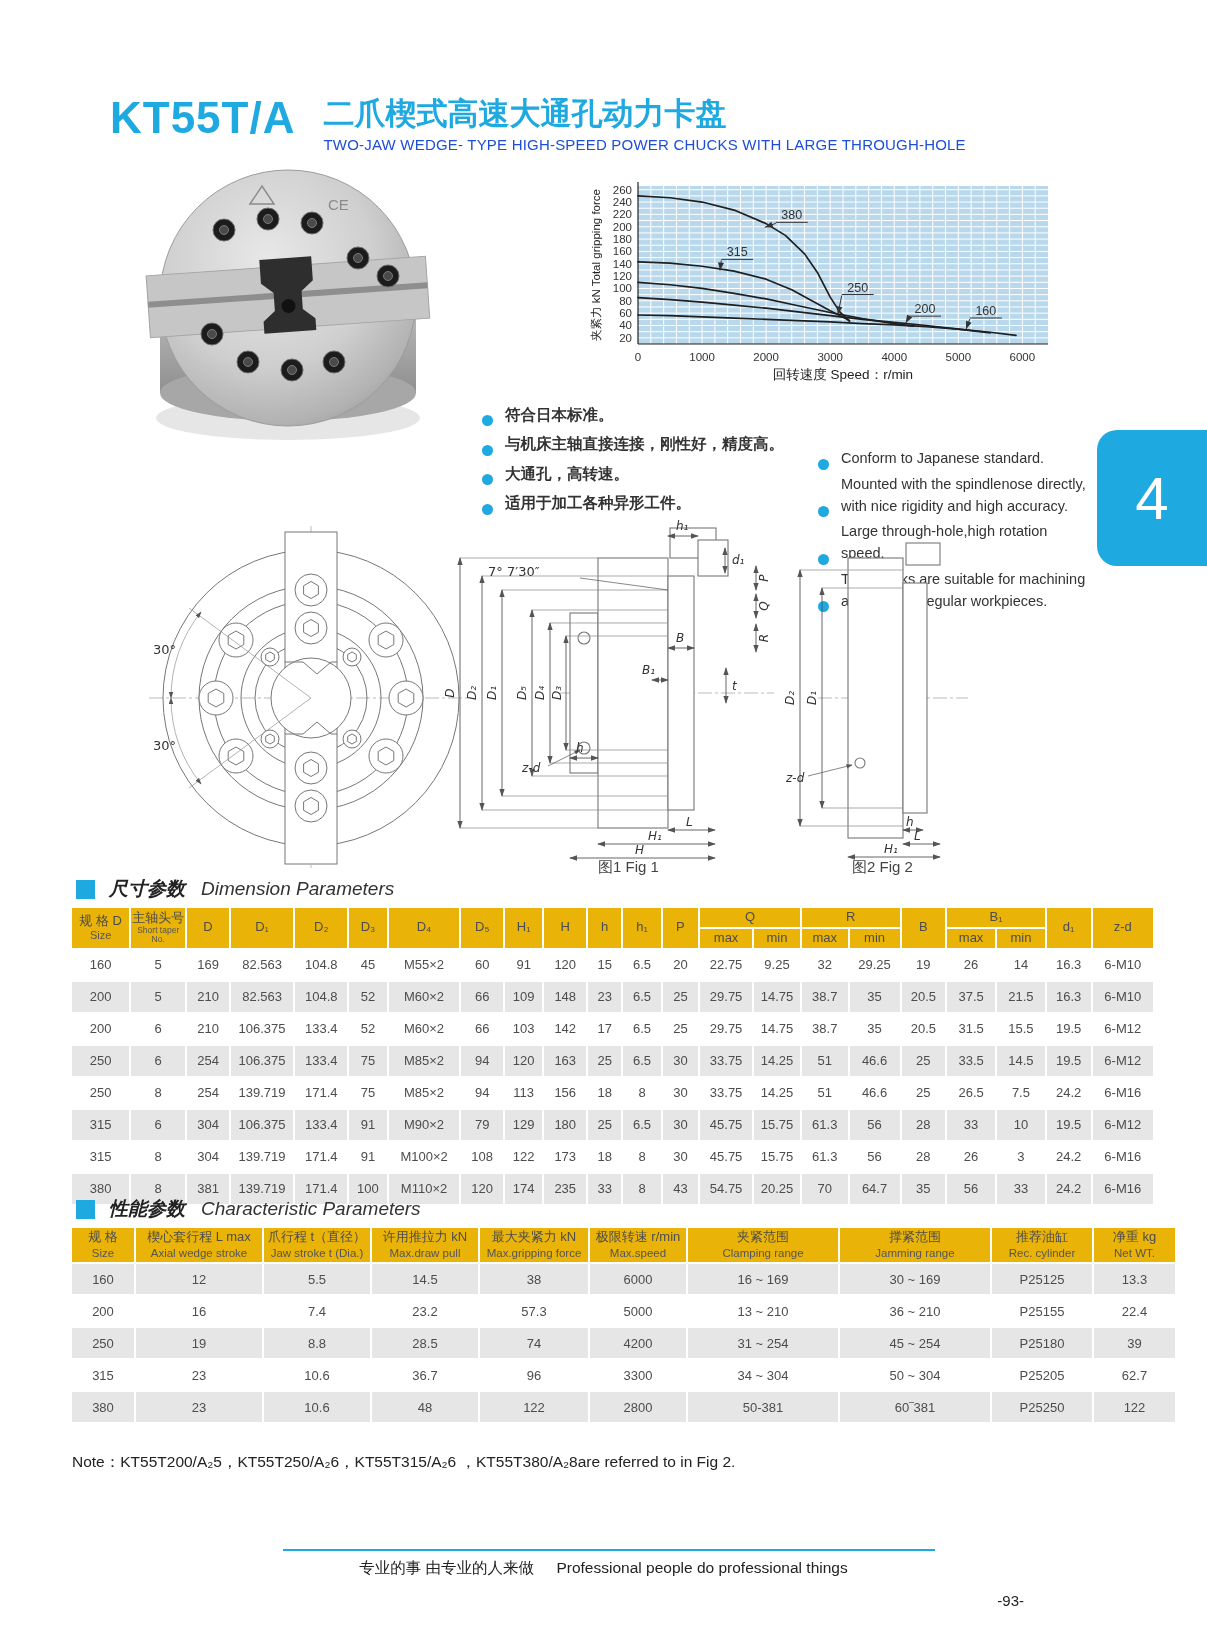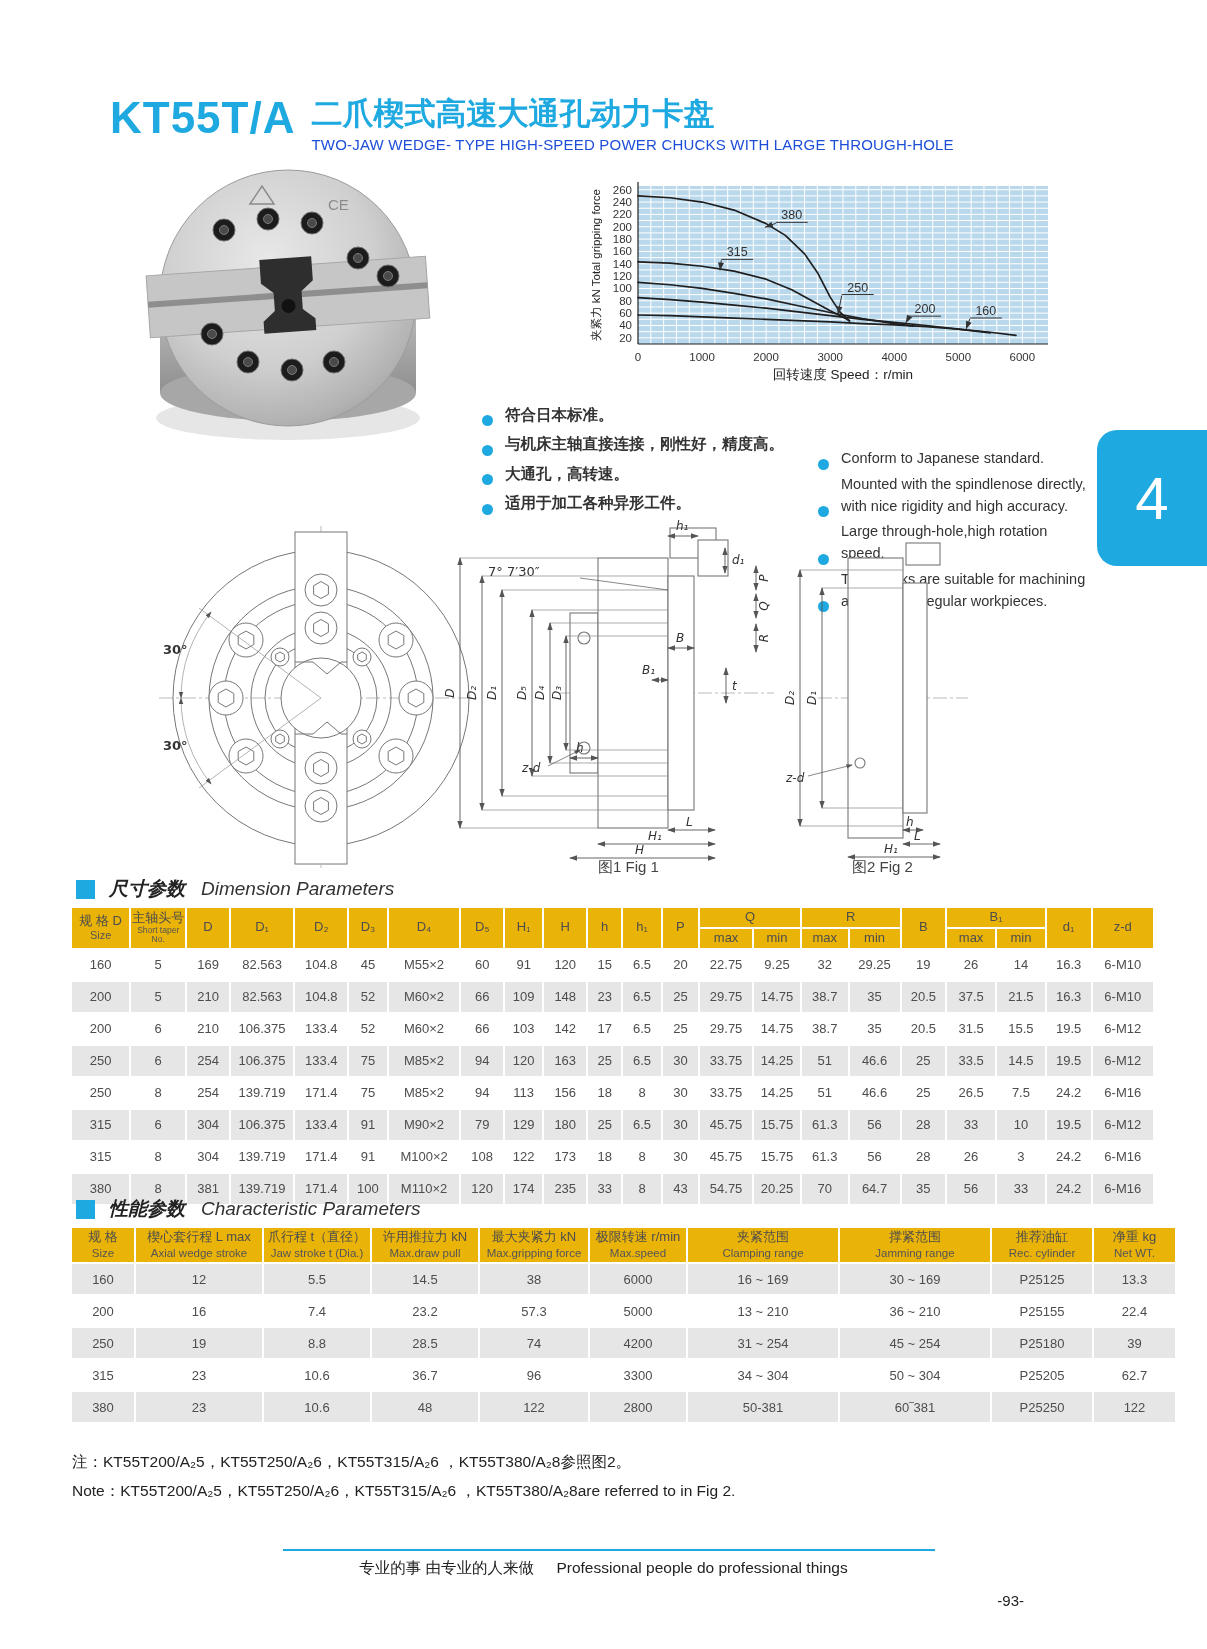--- a/index.html
+++ b/index.html
@@ -3,21 +3,21 @@
 <meta charset="utf-8">
 <style>
   html,body{margin:0;padding:0;background:#9e9e9e;}
   .page{
     position:relative;width:1207px;height:1649px;background:#ffffff;
     font-family:"Liberation Sans",sans-serif;color:#3f3f3f;overflow:hidden;margin:0 auto;
   }
   
   .hdr{position:absolute;left:110px;top:96px;display:flex;align-items:flex-start;}
   .hdr .model{font-size:44px;font-weight:bold;color:#1ea9e0;letter-spacing:1px;line-height:1;}
-  .hdr .titles{margin-left:16px;}
+  .hdr .titles{margin-left:28px;}
   .hdr .t-zh{font-size:31px;font-weight:bold;color:#1ea9e0;line-height:1.15;}
   .hdr .t-en{font-size:15px;color:#1d4ed8;margin-top:4px;letter-spacing:.2px;}
   
   .photo{position:absolute;left:112px;top:166px;}
   
   .chart{position:absolute;left:586px;top:176px;}
   
   .feat{position:absolute;list-style:none;margin:0;padding:0;}
   .feat li{display:flex;align-items:flex-end;margin-bottom:7px;}
   .feat .dot{flex:0 0 11px;width:11px;height:11px;border-radius:50%;background:#1ea9e0;margin:4px 12px 0 0;}
@@ -267,21 +267,21 @@
         <span>Large through-hole,high rotation speed.</span>
       </li>
       <li>
         <span class="dot"></span>
         <span>The chucks are suitable for machining all kinds of irregular workpieces.</span>
       </li>
     </ul>
 
   <div class="tab4">4</div>
 
-  <div class="drawing" style="left:151px;top:520px;font-weight:bold;">
+  <div class="drawing" style="left:141px;top:520px;">
     <svg id="front-svg" width="332" height="356" viewBox="0 0 332 356">
       <defs>
         <marker id="af" markerWidth="9" markerHeight="7" refX="8" refY="3" orient="auto-start-reverse">
           <path d="M0,0 L9,3 L0,6 z" fill="#555"></path>
         </marker>
       </defs>
       <g stroke="#aaa" stroke-width="0.8" stroke-dasharray="14 3 3 3" fill="none">
         <line x1="8" y1="178" x2="326" y2="178"></line>
           <line x1="170" y1="6" x2="170" y2="350"></line>
       </g>
@@ -839,21 +839,20 @@
           <td>2800</td>
           <td>50-381</td>
           <td>60‾381</td>
           <td>P25250</td>
           <td>122</td>
         </tr>
       </tbody>
     </table>
 
   <div class="notes">
-    <div>注：KT55T200/A₂5，KT55T250/A₂6，KT55T315/A₂6 ，KT55T380/A₂8参照图2。</div>
     <div>Note：KT55T200/A₂5，KT55T250/A₂6，KT55T315/A₂6 ，KT55T380/A₂8are referred to in Fig 2.</div>
   </div>
 
   <div class="foot-line"></div>
   <div class="slogan">
     <span>专业的事  由专业的人来做</span>
     <span class="en">Professional people do professional things</span>
   </div>
   <div class="pageno">-93-</div>
 

